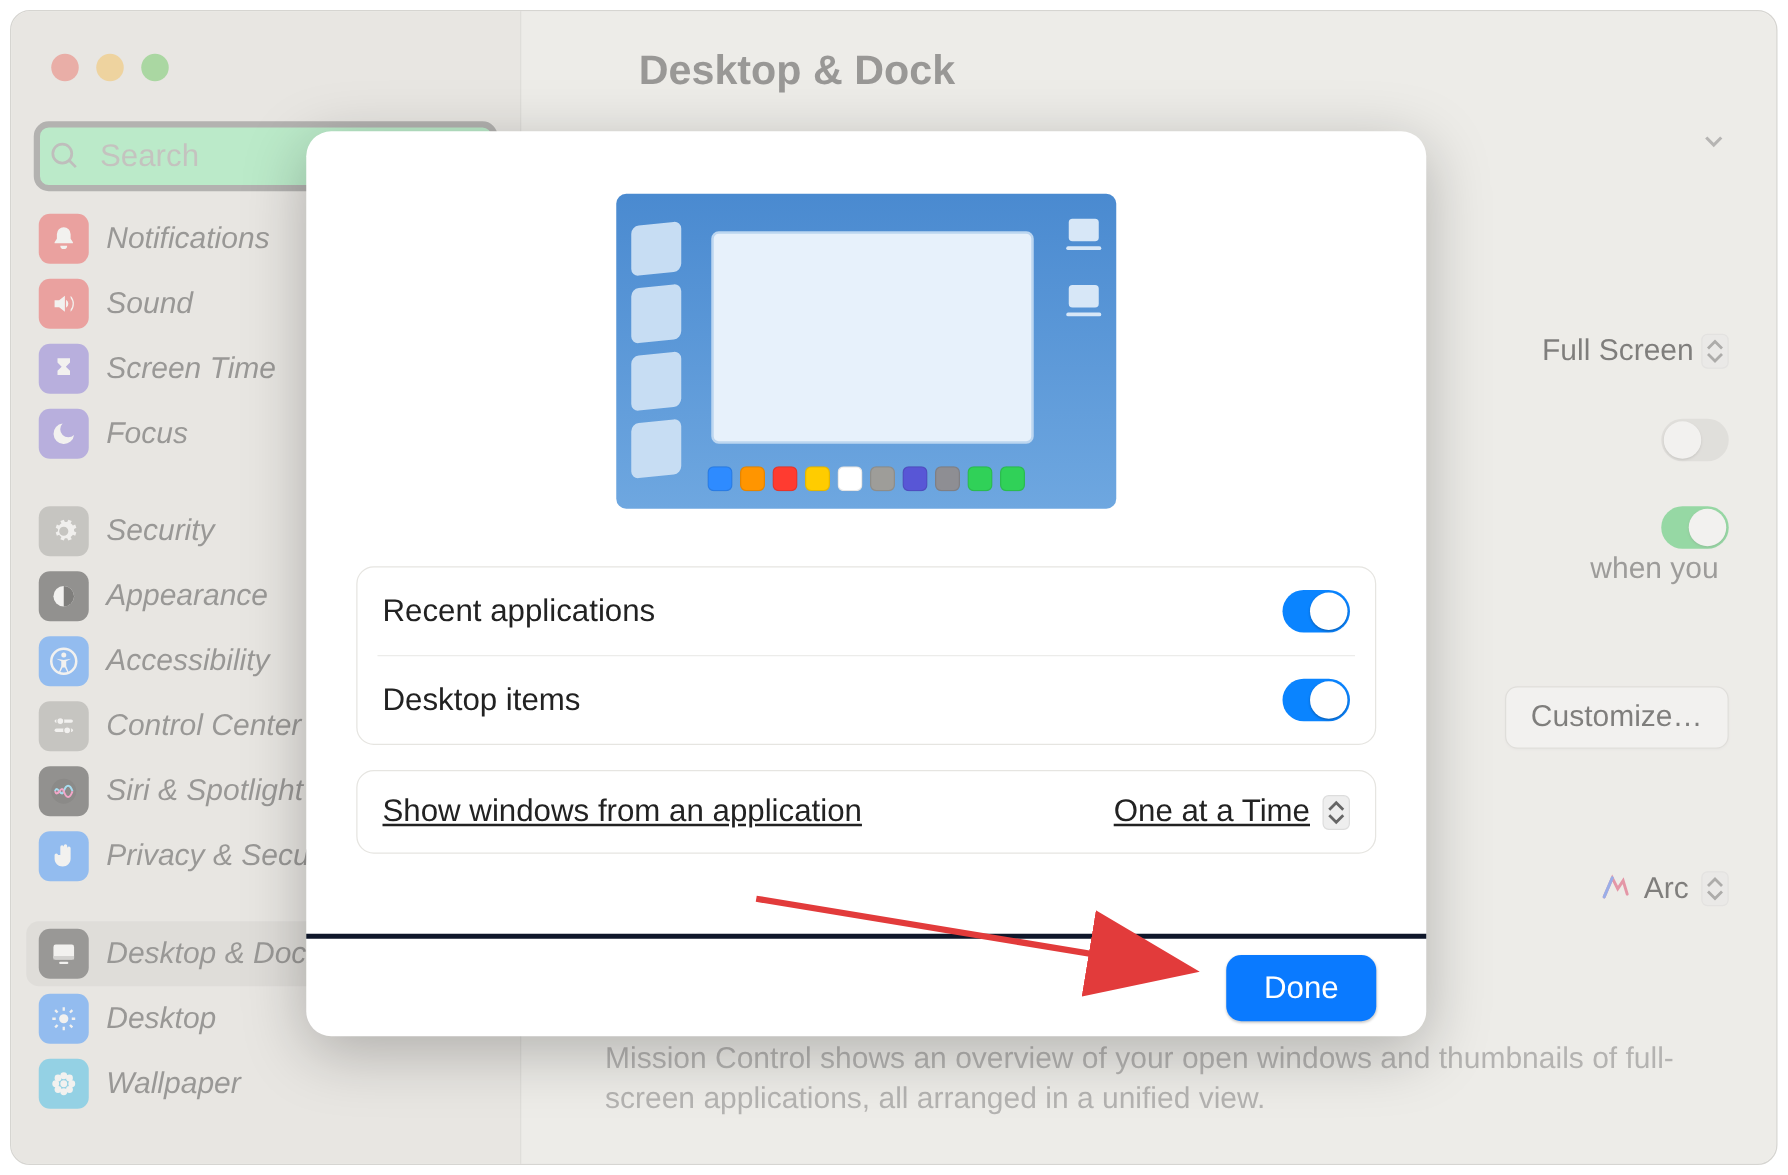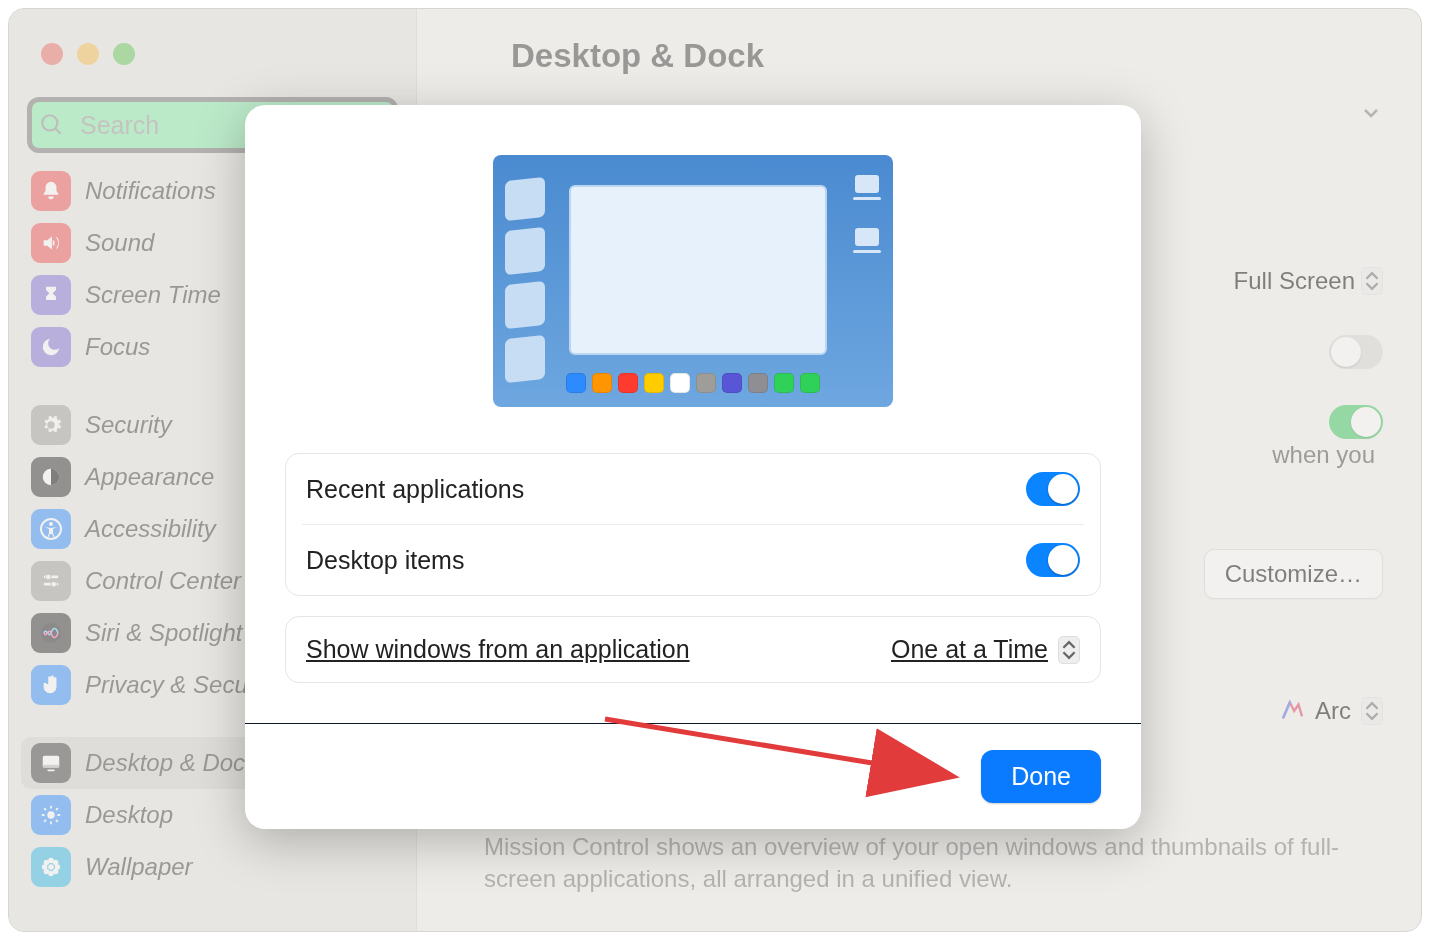--- a/index.html
+++ b/index.html
@@ -129,21 +129,21 @@
     box-shadow: 0 1px 2px rgba(0,0,0,0.3);
   }
 
   .card2 {
     width: 816px; background:#fff; border:1px solid #e6e5e1; border-radius:14px; margin-top: 20px;
   }
   .card2 .card-row { padding: 18px 20px; text-decoration: underline; }
   .selectbox { display:flex; align-items:center; gap:10px; font-size:25px; }
 
   .sheet-footer {
-    height: 106px; border-top:1px solid #0f172a; display:flex; align-items:center; justify-content:flex-end;
+    height: 82px; border-top:4px solid #0f172a; display:flex; align-items:center; justify-content:flex-end;
     padding: 0 40px;
   }
   .done-btn {
     background:#0a7aff; color:#fff; border:none; border-radius:12px; padding:12px 30px;
     font-size:25px; font-weight:500; box-shadow: 0 1px 2px rgba(0,0,0,0.2);
   }
 
   
   .arrow { position:absolute; left:590px; top:700px; width:440px; height:110px; pointer-events:none; }
 

